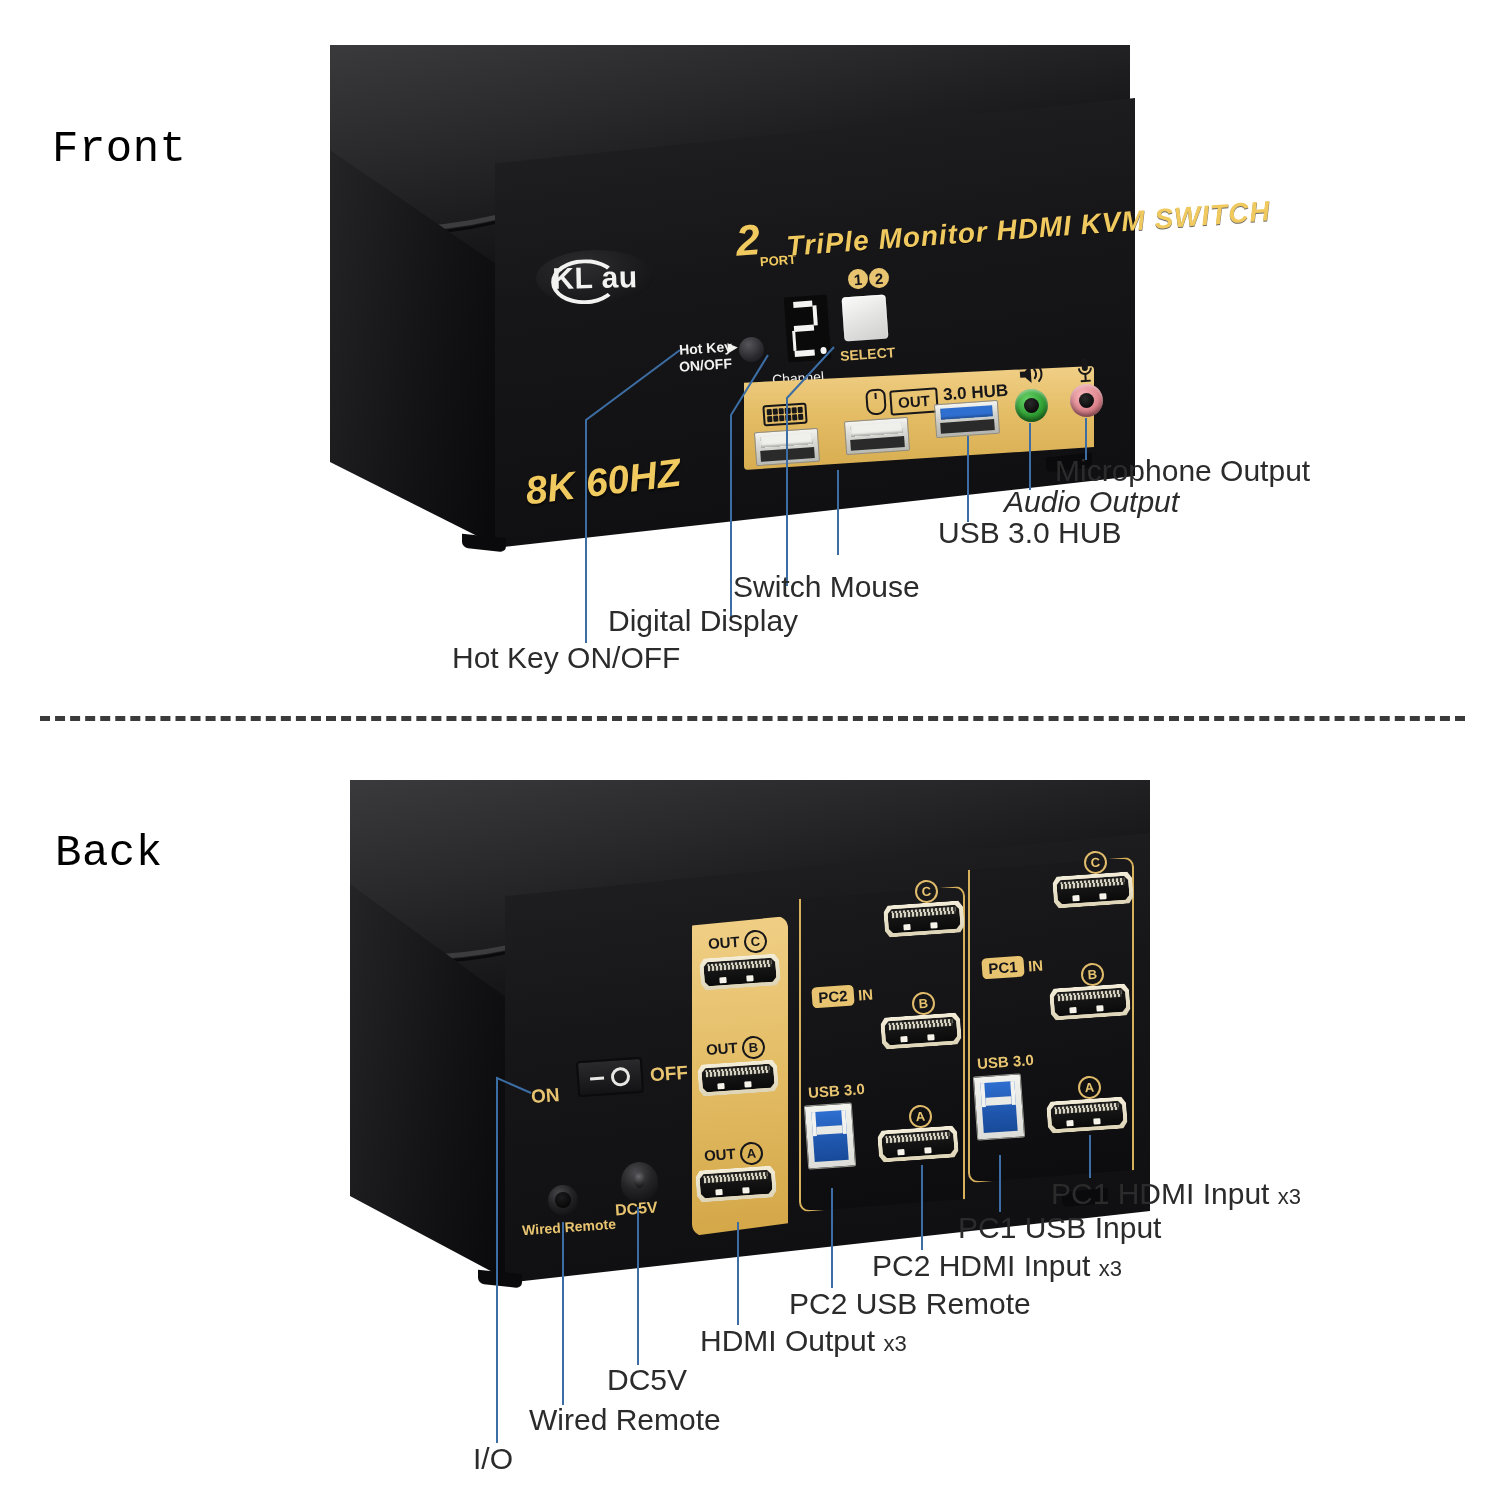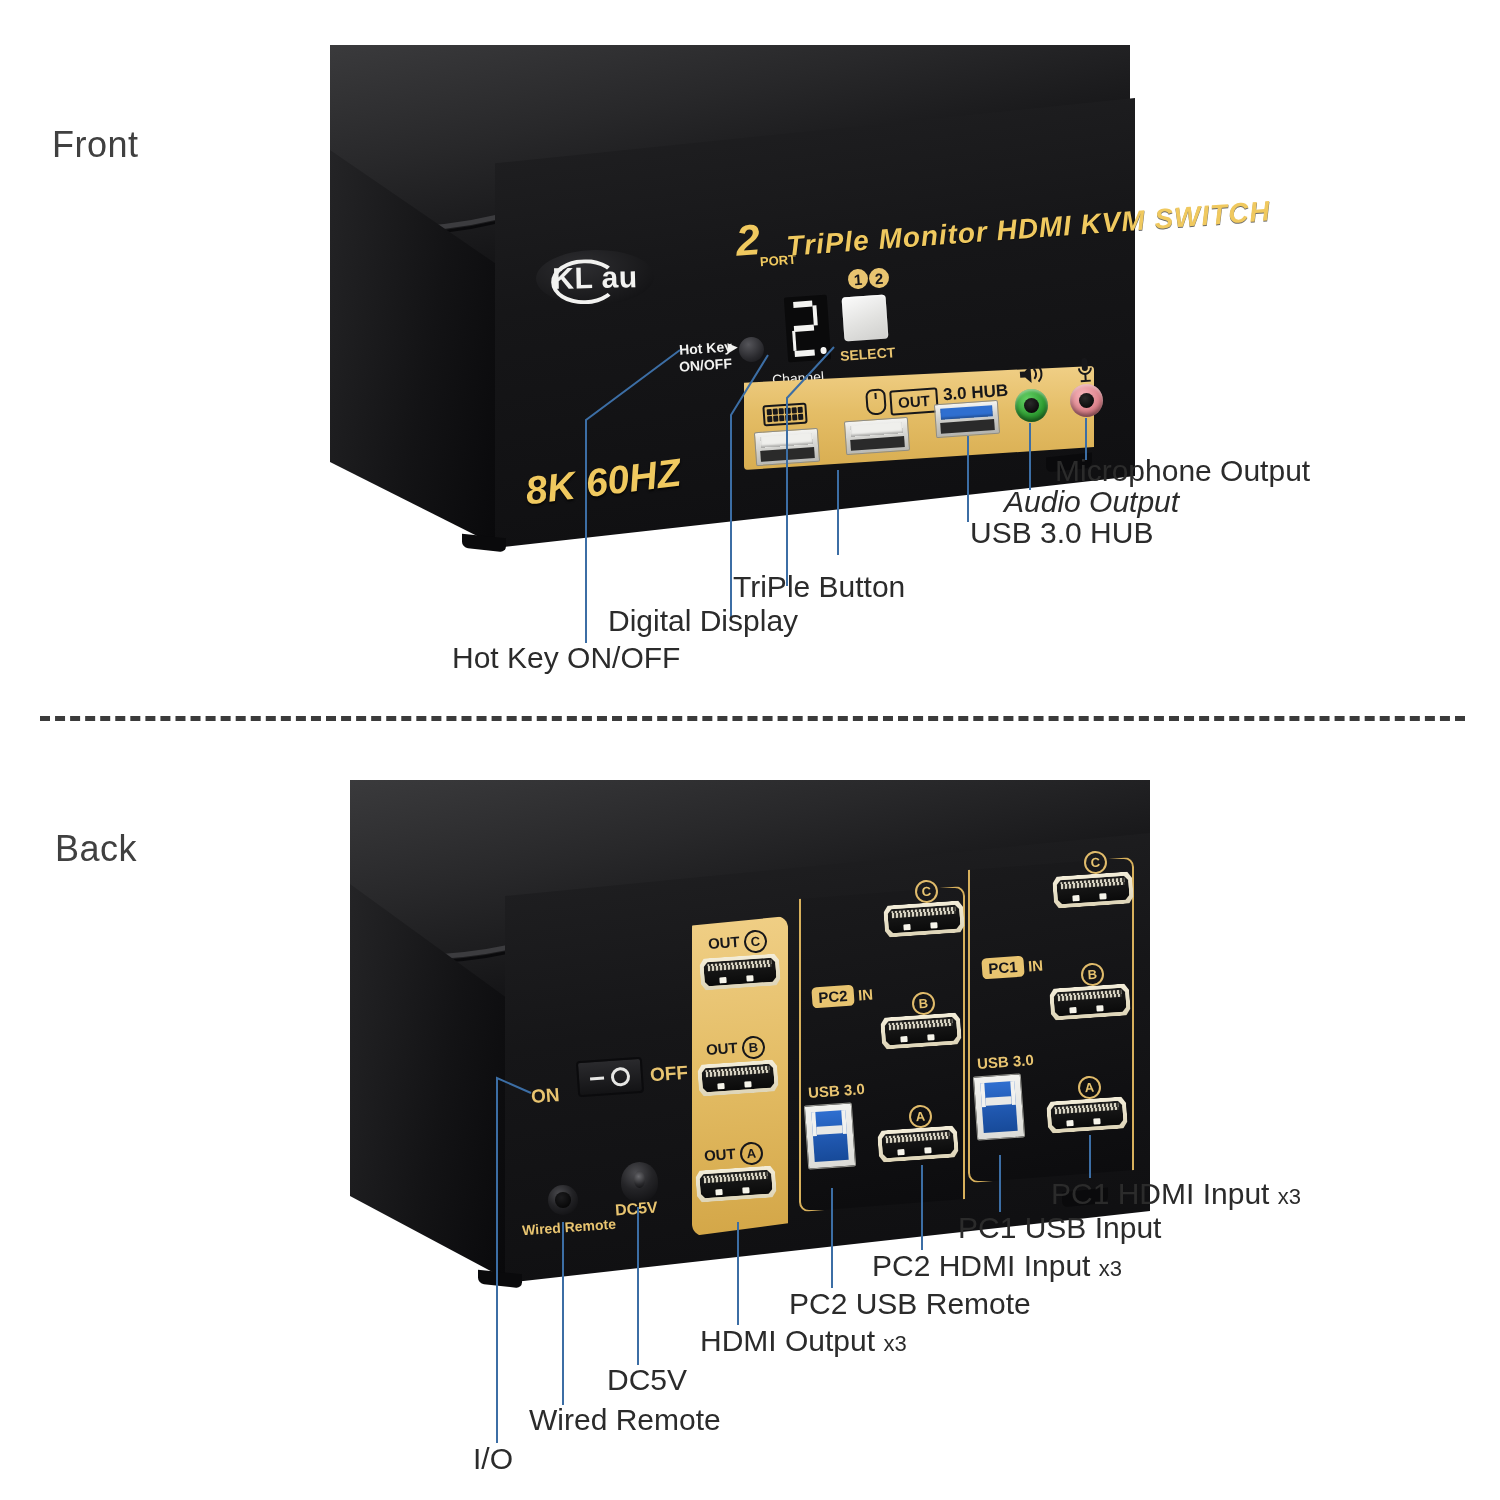--- a/index.html
+++ b/index.html
@@ -12,23 +12,23 @@
     width: 1500px;
     height: 1500px;
     background: #ffffff;
     font-family: "Liberation Sans", sans-serif;
     overflow: hidden;
   }
 
   
   .section-label {
     position: absolute;
-    font-size: 36px;
-    color: #404040;
-    font-family: Liberation Sans, sans-serif;
+    font-size: 44px;
+    color: #000000;
+    font-family: Liberation Mono, monospace;
     letter-spacing: .5px;
     white-space: nowrap;
   }
   #front-label { left: 52px;  top: 124px; }
   #back-label  { left: 55px;  top: 828px; }
 
   
   #divider {
     position: absolute;
     left: 40px;
@@ -575,22 +575,22 @@
       <path d="M834 347 L787 398 L787 586"></path>
       <path d="M838 470 L838 555"></path>
       <path d="M968 436 L968 522"></path>
       <path d="M1030 423 L1030 490"></path>
       <path d="M1086 418 L1086 460"></path>
     </g>
   </svg>
 
   <div class="callout" style="left:452px; top:641px;">Hot Key ON/OFF</div>
   <div class="callout" style="left:608px; top:604px;">Digital Display</div>
-  <div class="callout" style="left:733px; top:570px;">TriPle Button</div>
-  <div class="callout" style="left:970px; top:516px;">USB 3.0 HUB</div>
+  <div class="callout" style="left:733px; top:570px;">Switch Mouse</div>
+  <div class="callout" style="left:938px; top:516px;">USB 3.0 HUB</div>
   <div class="callout" style="left:1004px; top:485px;font-style:italic;">Audio Output</div>
   <div class="callout" style="left:1055px; top:454px;">Microphone Output</div>
 
   <div class="device" id="back-device">
 
     <div class="dev-top" style="left:350px; top:780px; width:800px; height:225px;
                 clip-path: polygon(16%,0%, 100% 0%, 100% 44%, 21% 100%, 0% 60%);">
       <div class="wave">
         <svg width="800" height="225" viewBox="0 0 800 225" preserveAspectRatio="none">
           <path d="M 58 178 C 205 176 248 126 366 108 C 468 93 518 84 768 78" fill="none" stroke="#3c3c3f" stroke-width="5"></path>

